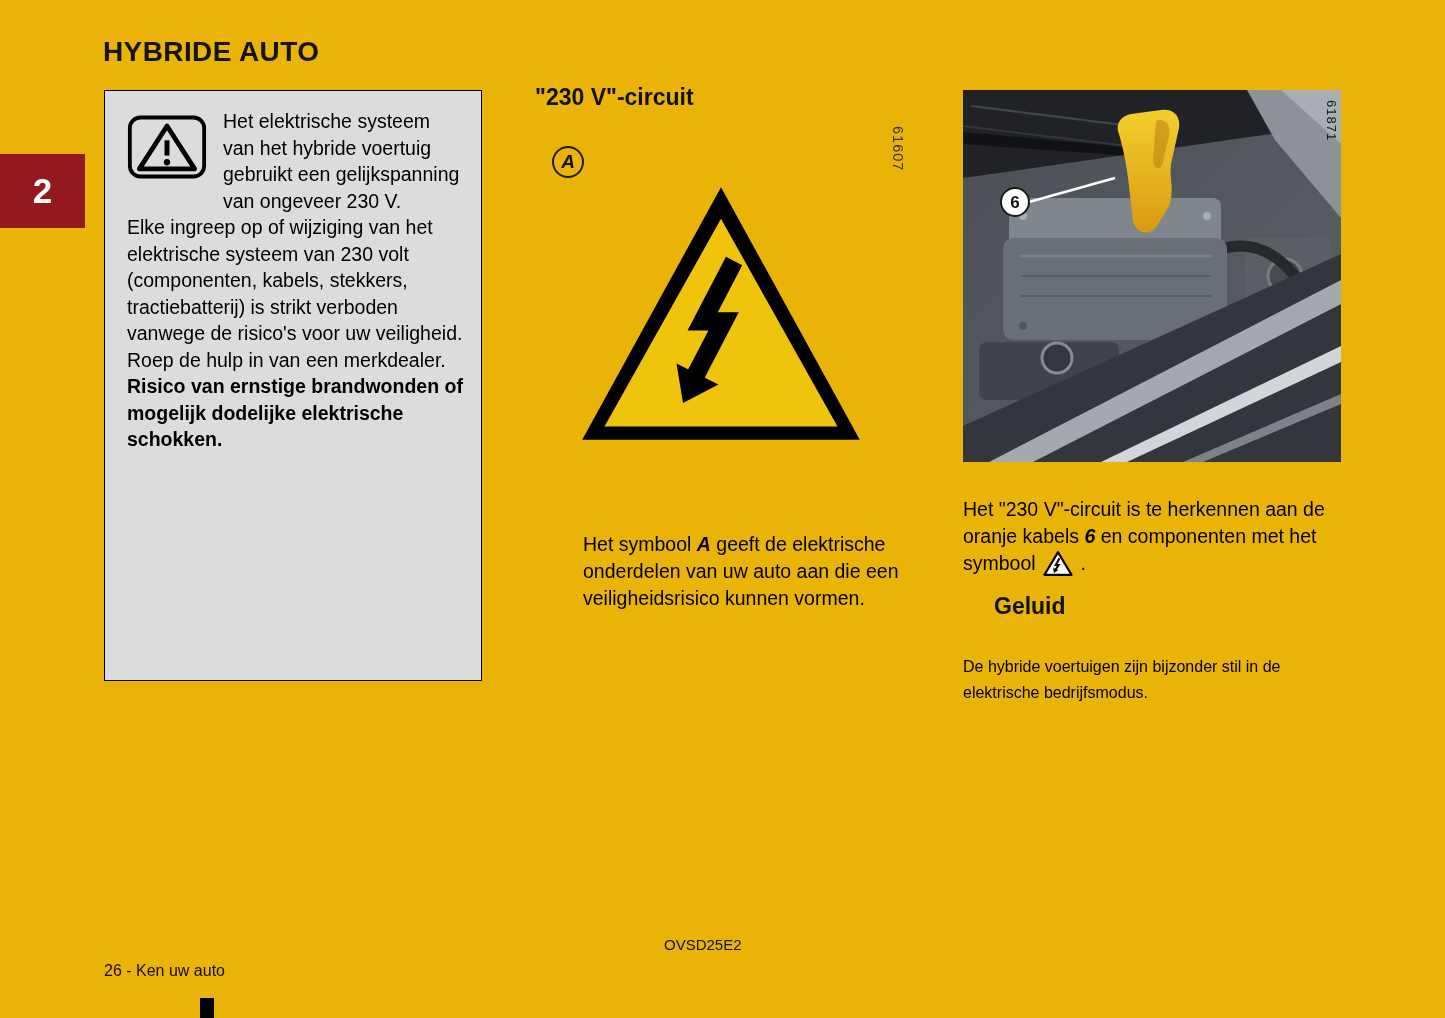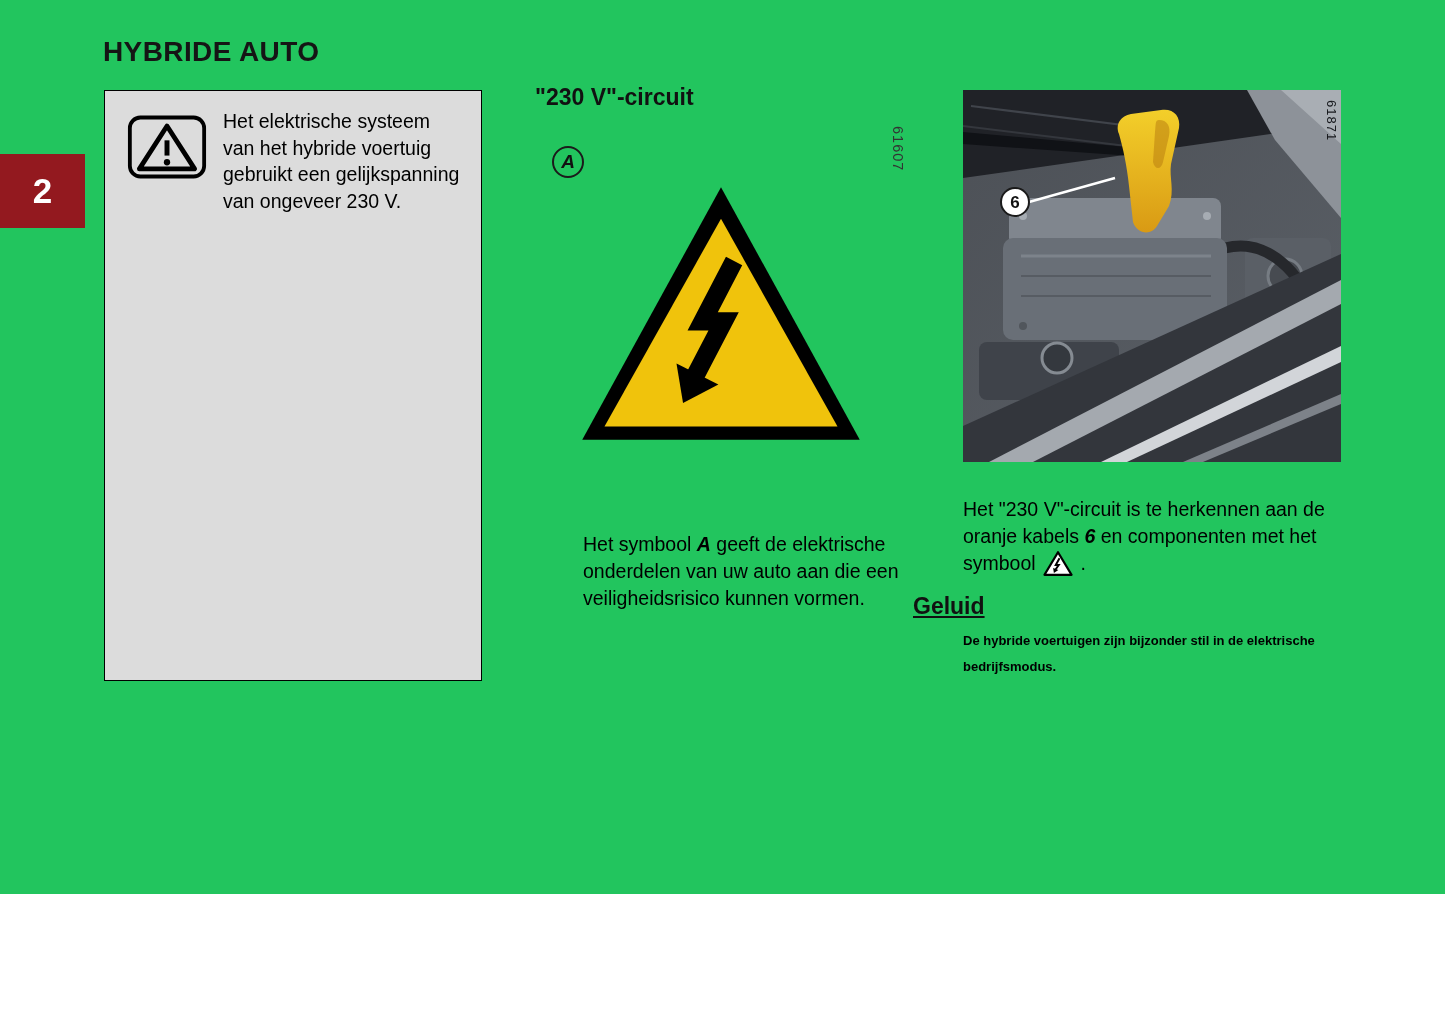--- a/index.html
+++ b/index.html
@@ -4,22 +4,22 @@
 <style>
   html, body { margin: 0; padding: 0; }
   body {
     font-family: "Liberation Sans", "DejaVu Sans", sans-serif;
     background: #ffffff;
     color: #000;
   }
   .page {
     position: relative;
     width: 1445px;
-    height: 894px;
-    background: #22c55e;
+    height: 1018px;
+    background: #eab308;
     overflow: hidden;
   }
   .abs { position: absolute; }
 
   .page-title {
     left: 103px; top: 36px;
     font-size: 28px; font-weight: 700;
     letter-spacing: .4px; color: #151515;
   }
 
@@ -43,21 +43,21 @@
   .warn-icon {
     float: left;
     width: 80px; height: 66px;
     margin: 6px 16px 28px 0;
   }
   .warning-box p { margin: 0; }
   .warning-box p.bold { font-weight: 700; }
 
   .col-heading { font-size: 23px; font-weight: 700; color: #111; white-space: nowrap; }
   .h-circuit { left: 535px; top: 84px; }
-  .h-geluid  { left: 913px; top: 593px; text-decoration: underline; }
+  .h-geluid  { left: 994px; top: 593px; }
 
   .circle-label {
     left: 552px; top: 146px; width: 32px; height: 32px;
     border: 2px solid #1b1b1b; border-radius: 50%;
     box-sizing: border-box;
     display: flex; align-items: center; justify-content: center;
     font-size: 19px; font-weight: 700; font-style: italic;
     color: #111;
   }
 
@@ -78,22 +78,22 @@
   .inline-symbol {
     display: inline-block;
     width: 30px; height: 27px;
     vertical-align: -7px;
     margin: 0 2px;
   }
 
   .photo { left: 963px; top: 90px; width: 378px; height: 372px; }
 
   .sound-paras {
-    left: 963px; top: 628px; width: 390px;
-    font-size: 13px; line-height: 25.5px; font-weight: bold;
+    left: 963px; top: 654px; width: 390px;
+    font-size: 16px; line-height: 25.5px;
   }
   .sound-paras p { margin: 0 0 6px 0; }
 
   .footer-left { left: 104px; top: 962px; font-size: 16px; color: #111; }
   .footer-code { left: 664px; top: 936px; font-size: 15px; color: #111; }
   .page-mark   { left: 200px; top: 998px; width: 14px; height: 20px; background: #000; }
 </style>
 </head>
 <body>
 
@@ -106,20 +106,22 @@
   <div class="abs warning-box">
     <div class="warn-icon">
       <svg viewBox="0 0 84 68" width="100%" height="100%" aria-hidden="true">
         <rect x="3" y="3" width="78" height="62" rx="11" fill="none" stroke="#000" stroke-width="4"></rect>
         <polygon points="42,12 71,57 13,57" fill="none" stroke="#000" stroke-width="5" stroke-linejoin="round"></polygon>
         <rect x="39.4" y="27" width="5.2" height="16" fill="#000"></rect>
         <circle cx="42" cy="50" r="3.3" fill="#000"></circle>
       </svg>
     </div>
     <p>Het elektrische systeem van het hybride voertuig gebruikt een gelijkspan­ning van ongeveer 230 V.</p>
+    <p>Elke ingreep op of wijziging van het elektrische systeem van 230 volt (componenten, kabels, stek­kers, tractiebatterij) is strikt verbo­den vanwege de risico's voor uw veiligheid. Roep de hulp in van een merkdealer.</p>
+    <p class="bold">Risico van ernstige brandwon­den of mogelijk dodelijke elek­trische schokken.</p>
   </div>
 
   <div class="abs col-heading h-circuit">"230 V"-circuit</div>
 
   <div class="abs circle-label">A</div>
 
   <div class="abs fig-code code-61607">61607</div>
 
   <div class="abs warning-triangle">
     <svg viewBox="0 0 110 100" width="100%" height="100%" preserveAspectRatio="none" aria-hidden="true">

